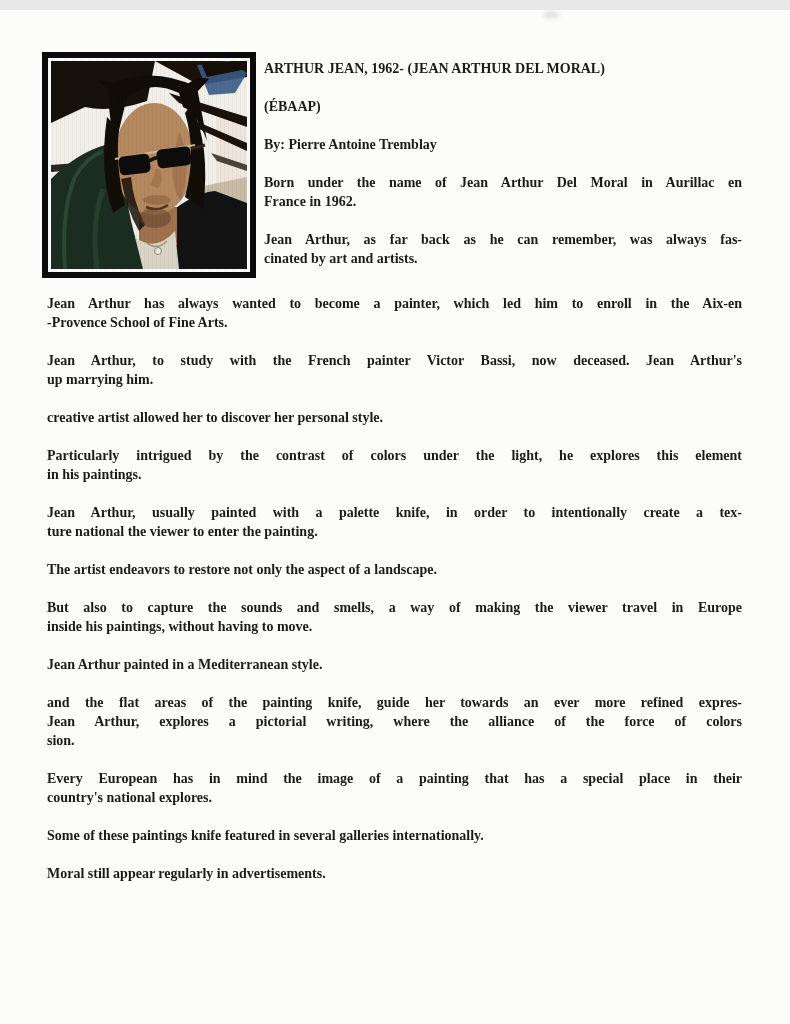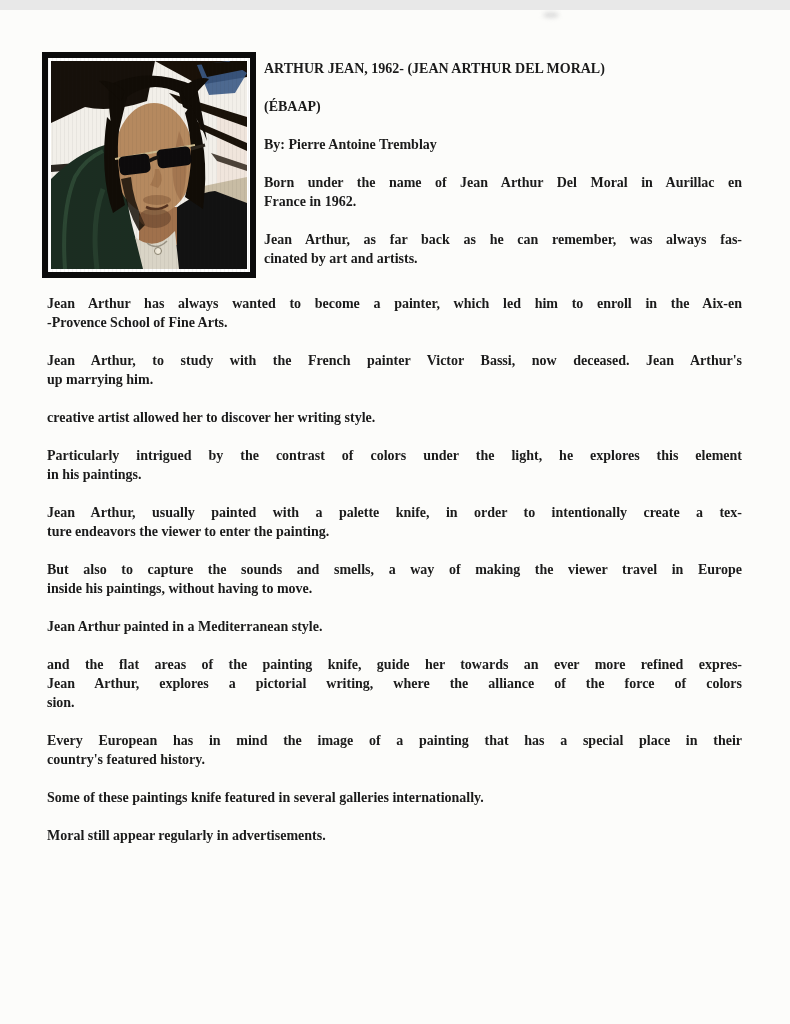--- a/index.html
+++ b/index.html
@@ -135,45 +135,48 @@
     <div class="body-block">
         <p>
           <span class="ln">Jean Arthur has always wanted to become a painter, which led him to enroll in the Aix-en</span>
           <span class="ln last">-Provence School of Fine Arts.</span>
         </p>
         <p>
           <span class="ln">Jean Arthur, to study with the French painter Victor Bassi, now deceased. Jean Arthur's</span>
           <span class="ln last">up marrying him.</span>
         </p>
         <p>
-          <span class="ln last">creative artist allowed her to discover her writing style.</span>
+          <span class="ln last">creative artist allowed her to discover her personal style.</span>
         </p>
         <p>
           <span class="ln">Particularly intrigued by the contrast of colors under the light, he explores this element</span>
           <span class="ln last">in his paintings.</span>
         </p>
         <p>
           <span class="ln">Jean Arthur, usually painted with a palette knife, in order to intentionally create a tex-</span>
-          <span class="ln last">ture endeavors the viewer to enter the painting.</span>
+          <span class="ln last">ture national the viewer to enter the painting.</span>
+        </p>
+        <p>
+          <span class="ln last">The artist endeavors to restore not only the aspect of a landscape.</span>
         </p>
         <p>
           <span class="ln">But also to capture the sounds and smells, a way of making the viewer travel in Europe</span>
           <span class="ln last">inside his paintings, without having to move.</span>
         </p>
         <p>
           <span class="ln last">Jean Arthur painted in a Mediterranean style.</span>
         </p>
         <p>
           <span class="ln">and the flat areas of the painting knife, guide her towards an ever more refined expres-</span>
           <span class="ln">Jean Arthur, explores a pictorial writing, where the alliance of the force of colors</span>
           <span class="ln last">sion.</span>
         </p>
         <p>
           <span class="ln">Every European has in mind the image of a painting that has a special place in their</span>
-          <span class="ln last">country's featured history.</span>
+          <span class="ln last">country's national explores.</span>
         </p>
         <p>
           <span class="ln last">Some of these paintings knife featured in several galleries internationally.</span>
         </p>
         <p>
           <span class="ln last">Moral still appear regularly in advertisements.</span>
         </p>
       </div>
 
   </div>

